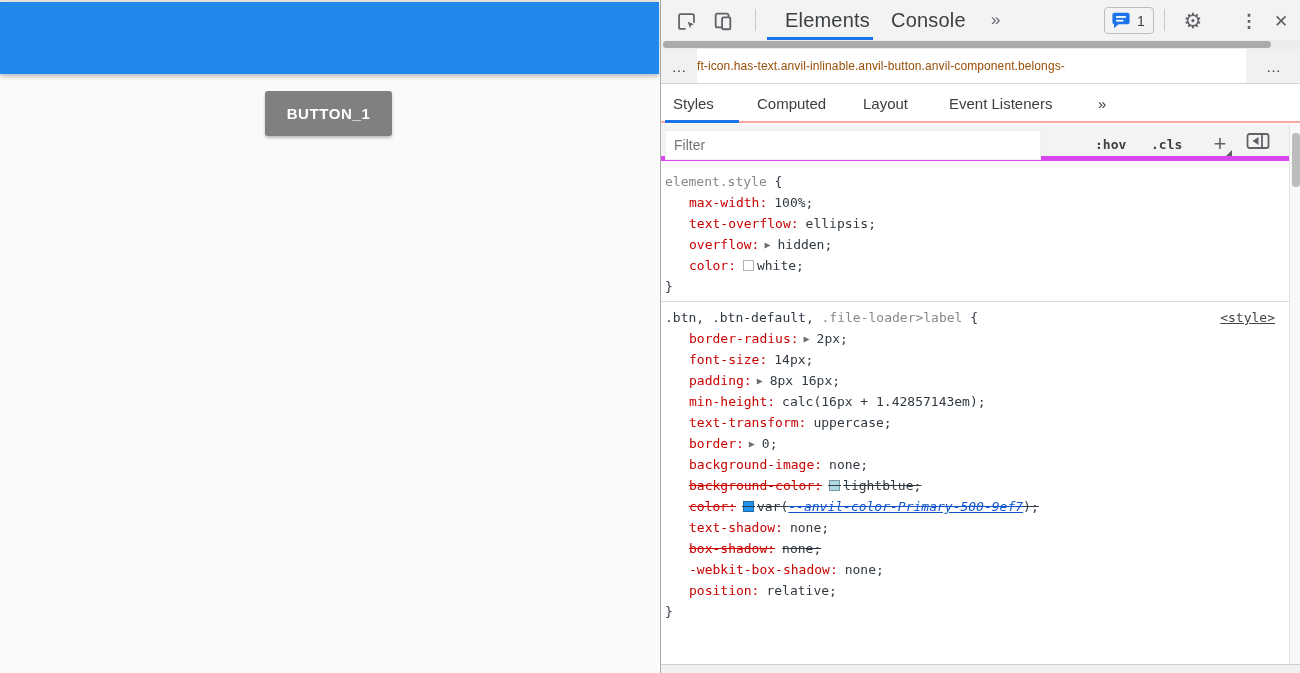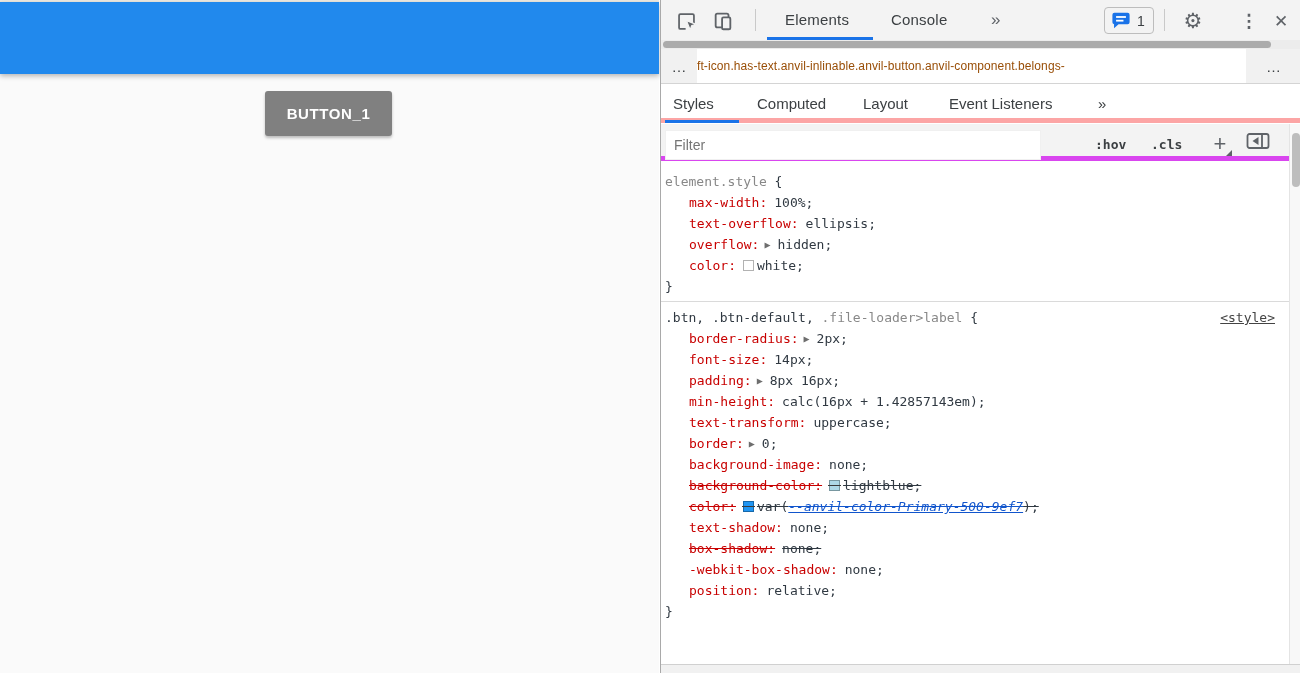--- a/index.html
+++ b/index.html
@@ -17,21 +17,21 @@
                font-family:Liberation Sans, sans-serif; font-weight:bold; font-size:15px;
                letter-spacing:.6px; box-shadow:0 2px 3px rgba(0,0,0,.25); cursor:pointer; }
 
   
   .devtools { position:absolute; left:660px; top:0; width:640px; height:673px; background:#fff;
               border-left:1px solid #a9a9a9; }
   .dt-toolbar { position:absolute; left:0; top:0; width:640px; height:40px; background:#f3f3f3; }
   .icon-btn { position:absolute; top:9px; width:24px; height:24px; display:flex; align-items:center;
               justify-content:center; color:#5f6368; cursor:pointer; }
   .vsep { position:absolute; top:9px; width:1px; height:22px; background:#c9c9c9; }
-  .dt-tab { position:absolute; top:0; height:40px; line-height:40px; font-size:15px; color:#3c4043;
+  .dt-tab { position:absolute; top:0; height:40px; line-height:40px; font-size:20px; color:#3c4043;
             letter-spacing:.2px; cursor:pointer; }
   .tab-underline { position:absolute; height:3px; background:#1a73e8; }
   .more-chev { font-size:17px; color:#5f6368; }
   .issues-badge { position:absolute; left:443px; top:7px; height:27px; padding:0 8px 0 6px;
                   border:1px solid #bdbdbd; border-radius:4px; display:flex; align-items:center;
                   gap:6px; cursor:pointer; }
   .issues-count { font-size:14px; color:#3c4043; }
   .gear-glyph { font-size:21px; }
   .kebab-glyph { font-size:18px; font-weight:bold; letter-spacing:0; }
   .close-glyph { font-size:17px; }
@@ -47,21 +47,21 @@
   .crumb-more { position:absolute; top:0; height:34px; background:#f1f1f1; color:#3c4043;
                 font-size:15px; display:flex; align-items:center; justify-content:center; cursor:pointer; }
   .crumb-more.left { left:0; width:36px; }
   .crumb-more.right { right:0; width:55px; }
   .crumb-selected { position:absolute; left:36px; top:0; width:549px; height:34px; background:#fff;
                     overflow:hidden; white-space:nowrap; display:flex; align-items:center;
                     font-size:12px; color:#994e07; letter-spacing:.1px; cursor:pointer; }
 
   
   .dt-sidetabs { position:absolute; left:0; top:84px; width:640px; height:39px; background:#fff;
-                 border-bottom:5px solid #fca5a5; }
+                 border-bottom:2px solid #fca5a5; }
   .side-tab { position:absolute; top:0; height:39px; line-height:39px; font-size:15px; color:#3c4043; cursor:pointer; }
 
   
   .dt-filterrow { position:absolute; left:0; top:124px; width:640px; height:37px; background:#f3f3f3;
                   border-bottom:5px solid #d946ef; }
   .filter-input { position:absolute; left:4px; top:6px; width:376px; height:30px; background:#fff;
                   border:1px solid #f0f0f0; font-size:14px; color:#333; padding:0 8px;
                   font-family:"Liberation Sans", sans-serif; outline:none; }
   .filter-input::placeholder { color:#757575; }
   .mini-tool { position:absolute; top:7px; height:28px; line-height:28px;

